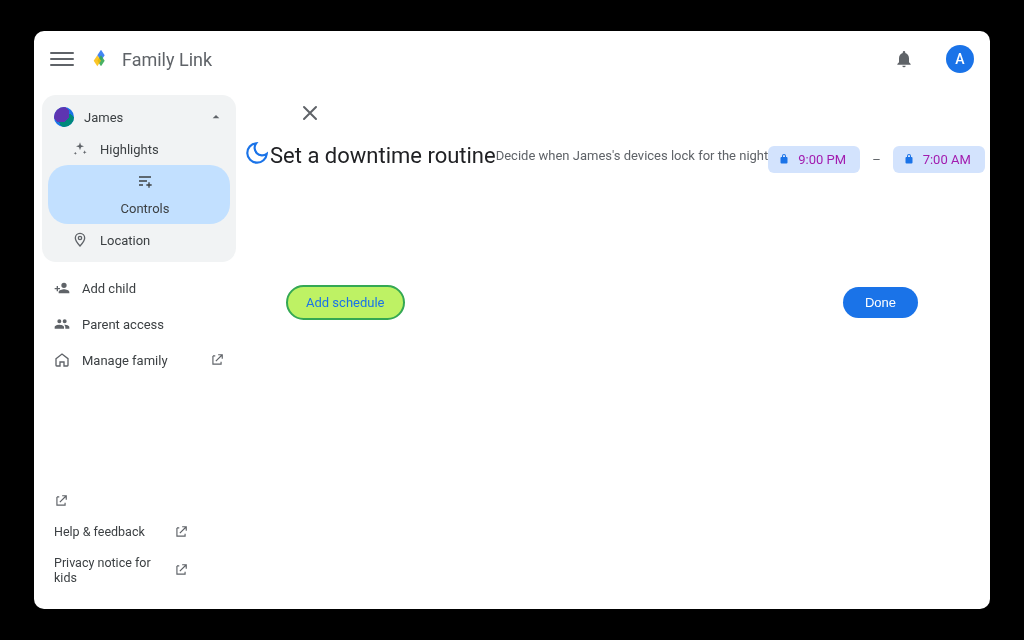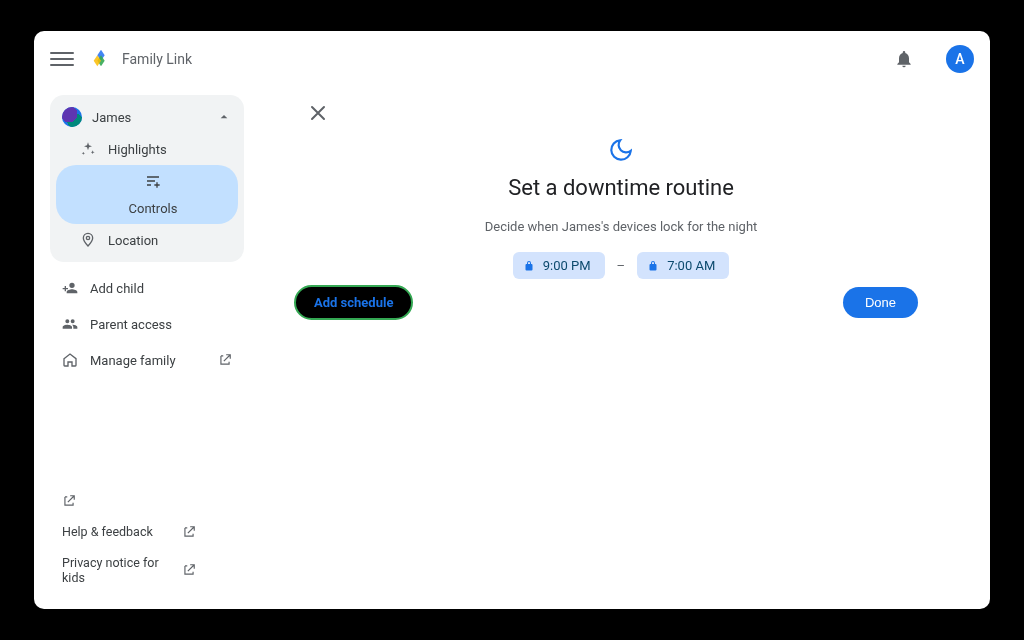--- a/index.html
+++ b/index.html
@@ -26,33 +26,32 @@
       display: flex;
       align-items: center;
       padding: 0 16px;
       gap: 16px;
     }
     .menu-btn { width: 24px; height: 24px; display: flex; flex-direction: column; justify-content: center; gap: 4px; cursor: pointer; }
     .menu-btn span { height: 2px; background: #5f6368; border-radius: 1px; }
     .logo-wrap { display: flex; align-items: center; gap: 10px; }
     .logo { width: 22px; height: 22px; position: relative; }
     .logo svg { width: 22px; height: 22px; }
-    .app-title { font-size: 14px; color: #5f6368; font-weight: 400; }
+    .app-title { font-size: 18px; color: #5f6368; font-weight: 400; }
     .topbar-spacer { flex: 1; }
     .bell { width: 20px; height: 20px; cursor: pointer; }
     .avatar { width: 28px; height: 28px; border-radius: 50%; background: #1a73e8; color: #fff; display: flex; align-items: center; justify-content: center; font-size: 14px; font-weight: 500; cursor: pointer; margin-left: 16px; }
 
     .body { flex: 1; display: flex; }
 
     .sidebar {
       width: 210px;
       padding: 8px 8px 16px 8px;
       display: flex;
       flex-direction: column;
-      margin-left: 8px;
     }
     .child-block {
       background: #f1f3f4;
       border-radius: 14px;
       padding: 6px 0;
       margin-bottom: 8px;
     }
     .child-header {
       display: flex;
       align-items: center;
@@ -110,21 +109,21 @@
       position: absolute;
       left: 54px;
       top: 14px;
       width: 24px;
       height: 24px;
       cursor: pointer;
       color: #5f6368;
     }
     .content-center {
       display: flex;
-      flex-direction: column;
+      flex-direction: row;
       align-items: center;
       margin-top: 36px;
     }
     .moon { width: 26px; height: 26px; color: #1a73e8; margin-bottom: 12px; }
     .page-title { font-size: 22px; color: #202124; margin-bottom: 8px; }
     .page-desc { font-size: 13px; color: #5f6368; margin-bottom: 18px; margin-top: 11px; }
     .pill {
       border: 1px solid #dadce0;
       border-radius: 16px;
       padding: 5px 12px 5px 16px;
@@ -138,44 +137,44 @@
     }
     .time-row { display: flex; align-items: center; gap: 12px; }
     .time-chip {
       background: #d3e3fd;
       border-radius: 6px;
       padding: 6px 14px 6px 10px;
       display: flex;
       align-items: center;
       gap: 8px;
       font-size: 13px;
-      color: #0c4a6e;
+      color: #a21caf;
       cursor: pointer;
     }
     .lock { width: 12px; height: 12px; color: #1a73e8; }
     .dash { color: #5f6368; font-size: 13px; }
 
     .bottom-row {
       position: absolute;
       top: 198px;
       left: 42px;
       right: 72px;
       display: flex;
       align-items: center;
       justify-content: space-between;
     }
     .add-schedule {
       border: 2px solid #34a853;
       border-radius: 18px;
       padding: 8px 18px;
       font-size: 13px;
       color: #1a73e8;
-      font-weight: 700;
-      cursor: pointer;
-      background: #000000;
+      font-weight: 400;
+      cursor: pointer;
+      background: #bef264;
     }
     .done-btn {
       background: #1a73e8;
       color: #fff;
       border-radius: 18px;
       padding: 8px 22px;
       font-size: 13px;
       font-weight: 500;
       cursor: pointer;
       border: none;

